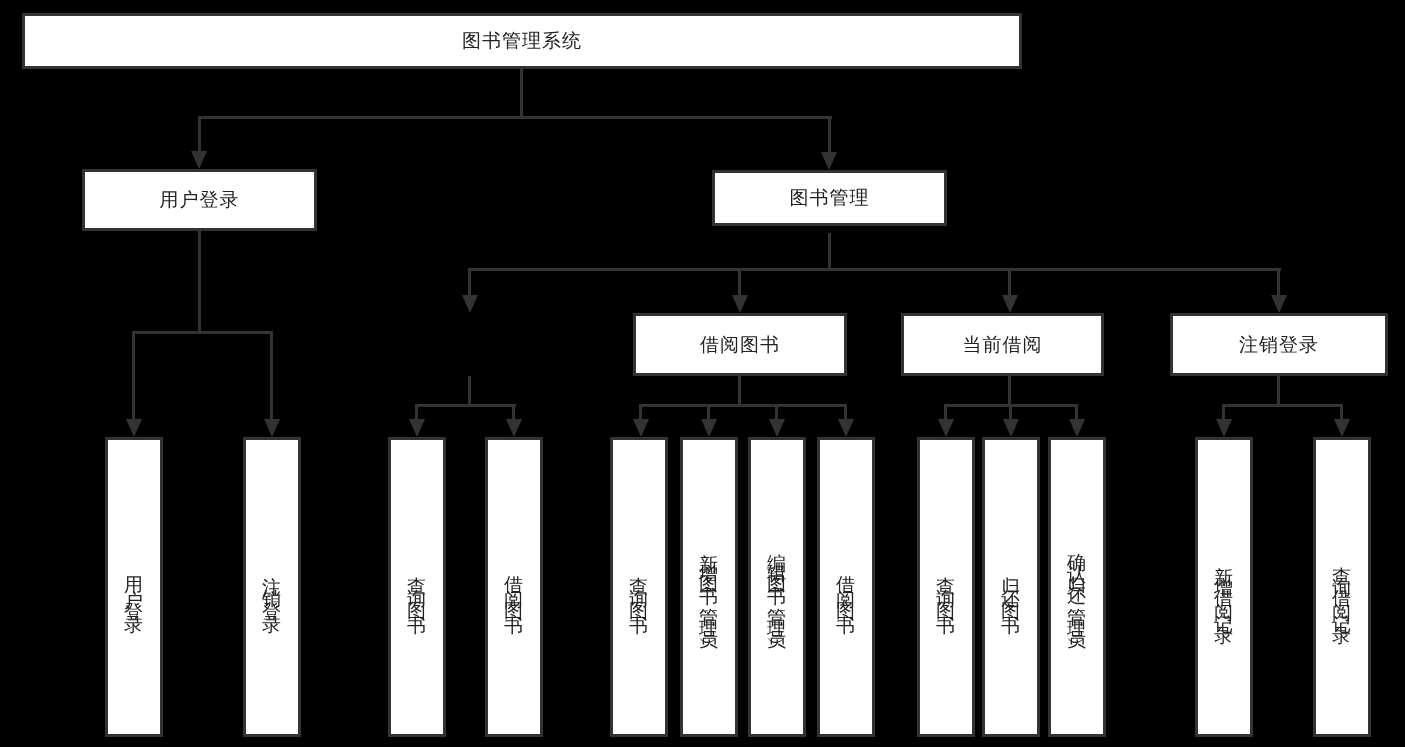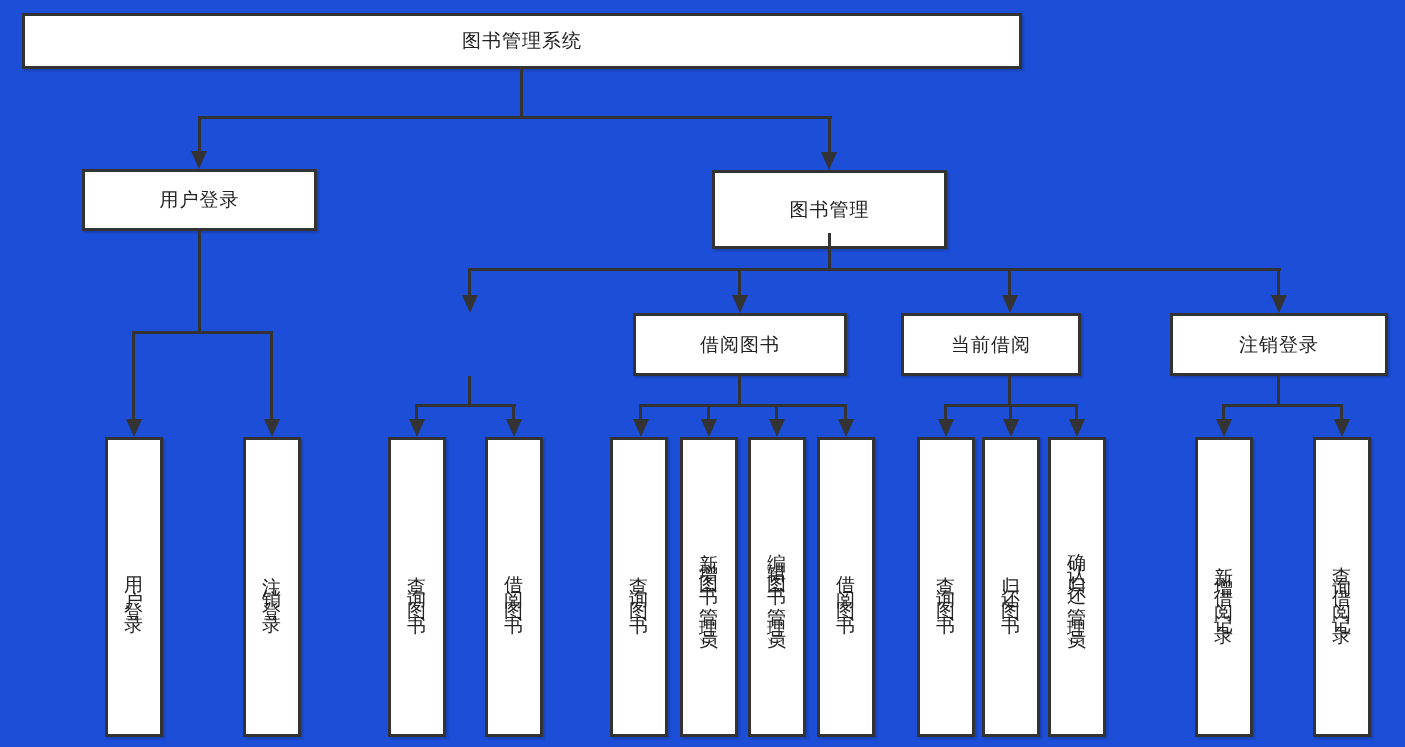--- a/index.html
+++ b/index.html
@@ -1,21 +1,21 @@
 <!DOCTYPE html>
 <html><head>
 <meta charset="utf-8">
 <style>
   html, body { margin: 0; padding: 0; background: #ffffff; }
   body { font-family: "Liberation Sans", "DejaVu Sans", sans-serif; }
   #stage {
     position: relative;
     width: 1405px;
     height: 747px;
-    background: #1d4ed8;
+    background: #000000;
     overflow: hidden;
   }
   .hbox {
     position: absolute;
     box-sizing: border-box;
     border: 3px solid #333333;
     background: #ffffff;
     display: flex;
     align-items: center;
     justify-content: center;
@@ -79,21 +79,21 @@
   <div class="ln" style="left:520px; top:66px; width:3px; height:52px;"></div>
   <div class="ln" style="left:198px; top:116px; width:634px; height:3px;"></div>
   <div class="ln" style="left:198px; top:116px; width:3px; height:37px;"></div>
   <div class="arrow" style="left:191px; top:151px;"></div>
   <div class="ln" style="left:828px; top:116px; width:3px; height:38px;"></div>
   <div class="arrow" style="left:821px; top:152px;"></div>
 
   <div class="hbox" style="left:82px; top:169px; width:235px; height:62px;">
     <span>用户登录</span>
   </div>
-  <div class="hbox" style="left:712px; top:170px; width:235px; height:79px;">
+  <div class="hbox" style="left:712px; top:170px; width:235px; height:56px;">
     <span>图书管理</span>
   </div>
 
   <div class="ln" style="left:198px; top:231px; width:3px; height:103px;"></div>
   <div class="ln" style="left:132px; top:331px; width:141px; height:3px;"></div>
   <div class="ln" style="left:132px; top:331px; width:3px; height:90px;"></div>
   <div class="arrow" style="left:126px; top:419px;"></div>
   <div class="ln" style="left:270px; top:331px; width:3px; height:90px;"></div>
   <div class="arrow" style="left:264px; top:419px;"></div>
 
@@ -104,21 +104,21 @@
   <div class="ln" style="left:738px; top:268px; width:3px; height:29px;"></div>
   <div class="arrow" style="left:732px; top:295px;"></div>
   <div class="ln" style="left:1008px; top:268px; width:3px; height:29px;"></div>
   <div class="arrow" style="left:1002px; top:295px;"></div>
   <div class="ln" style="left:1277px; top:268px; width:3px; height:29px;"></div>
   <div class="arrow" style="left:1271px; top:295px;"></div>
 
   <div class="hbox" style="left:633px; top:313px; width:214px; height:63px;">
     <span>借阅图书</span>
   </div>
-  <div class="hbox" style="left:901px; top:313px; width:180px; height:63px;">
+  <div class="hbox" style="left:901px; top:313px; width:203px; height:63px;">
     <span>当前借阅</span>
   </div>
   <div class="hbox" style="left:1170px; top:313px; width:218px; height:63px;">
     <span>注销登录</span>
   </div>
 
   <div class="ln" style="left:468px; top:376px; width:3px; height:31px;"></div>
   <div class="ln" style="left:415px; top:404px; width:101px; height:3px;"></div>
   <div class="ln" style="left:415px; top:404px; width:3px; height:17px;"></div>
   <div class="arrow" style="left:409px; top:419px;"></div>

